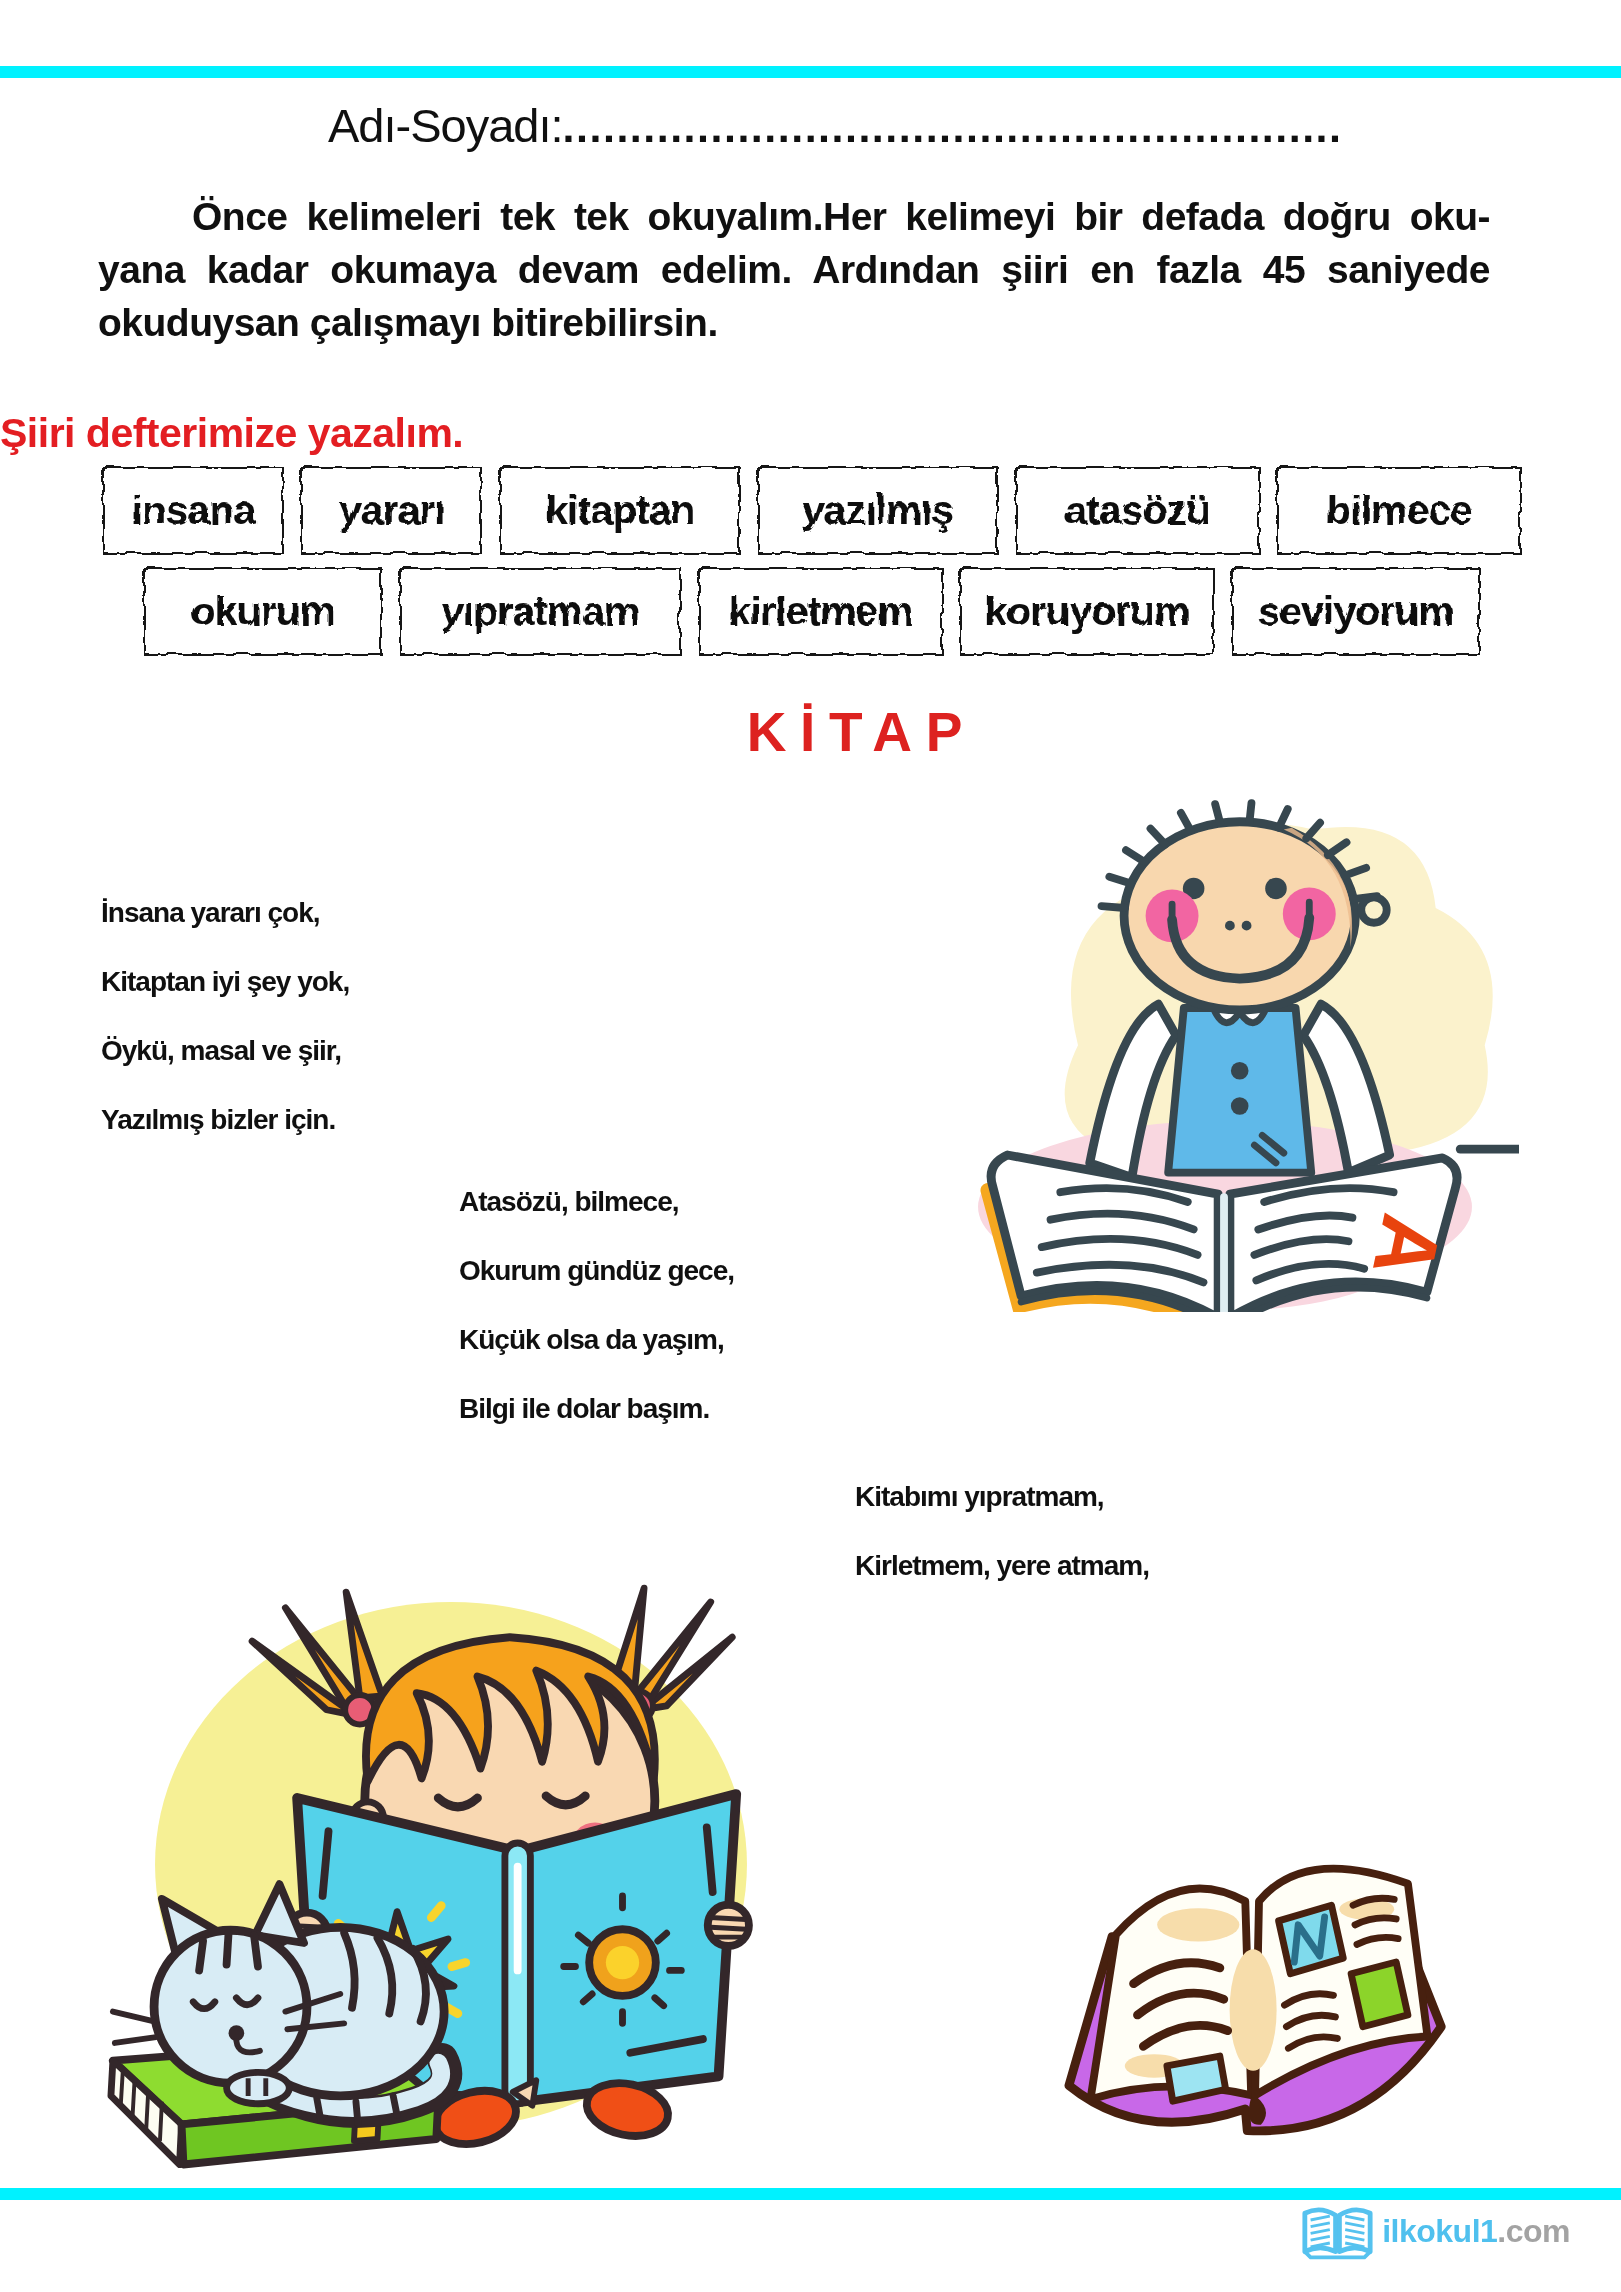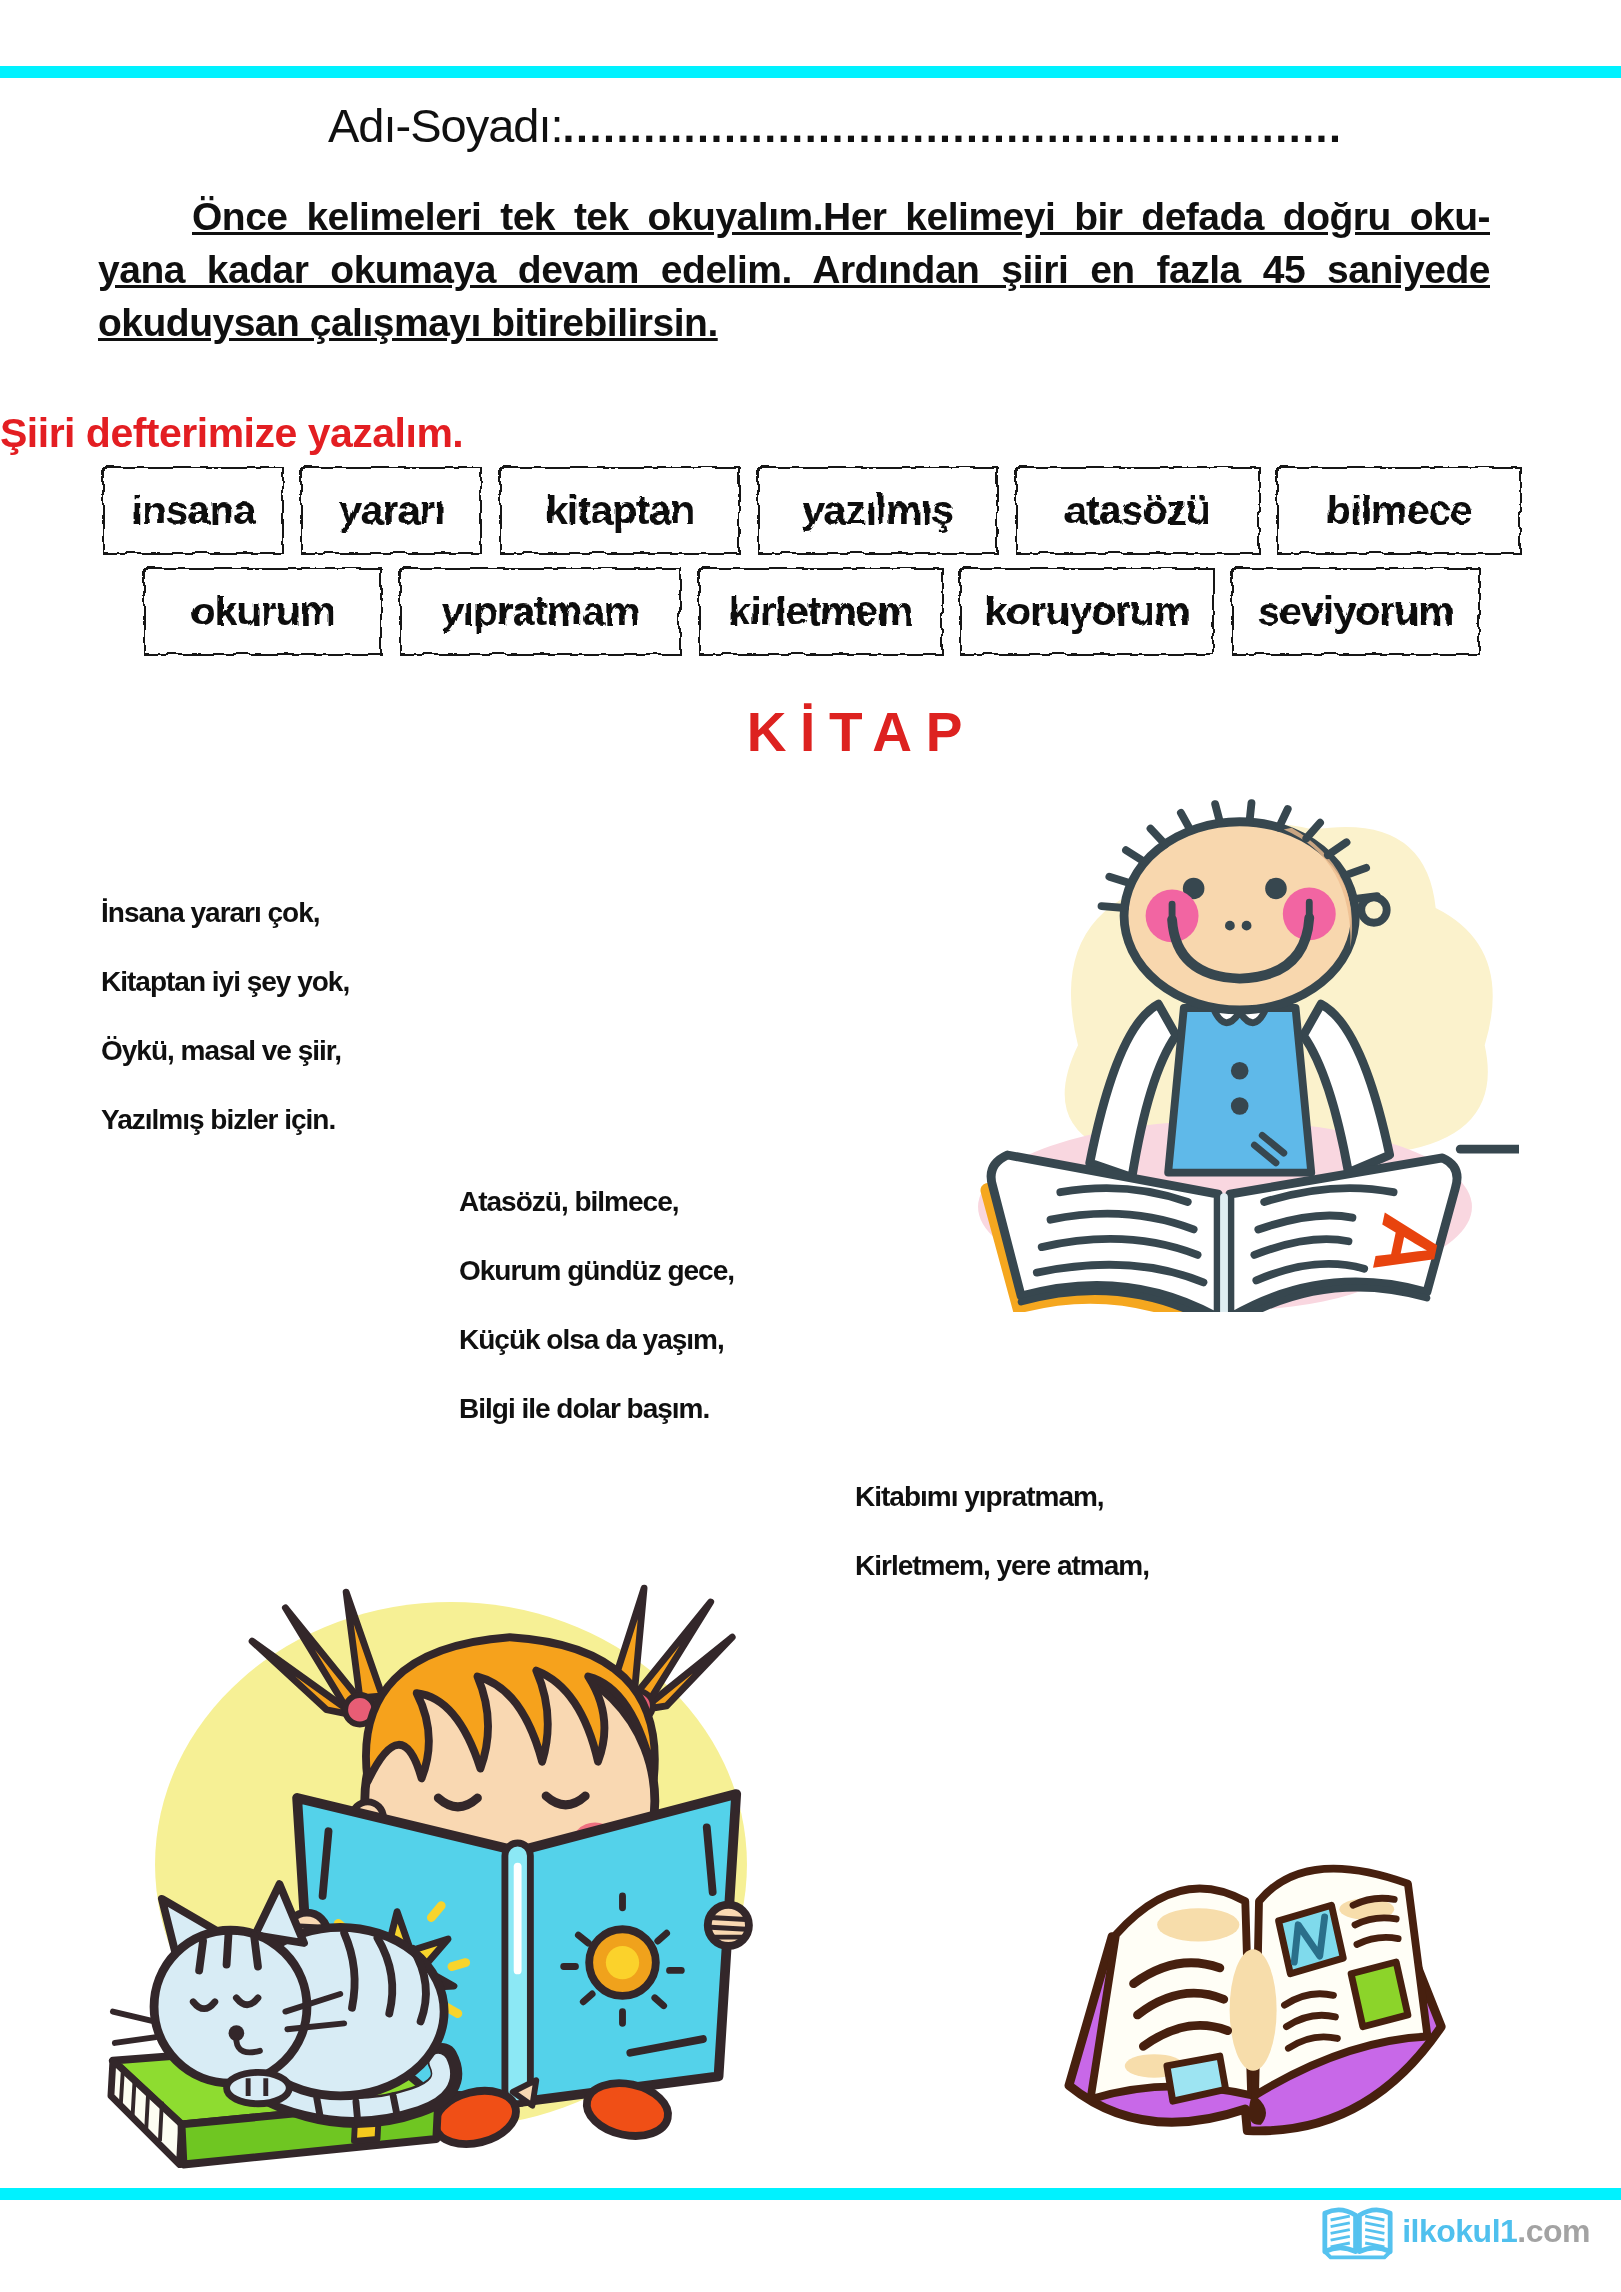--- a/index.html
+++ b/index.html
@@ -8,21 +8,21 @@
     font-family:"Liberation Sans", sans-serif;color:#101010;
   }
   .bar{position:absolute;left:0;width:1621px;height:11.8px;background:#00f2ff;}
   .bar.top{top:66px;}
   .bar.bottom{top:2188px;}
 
   .name-row{position:absolute;left:328px;top:98px;width:1215px;white-space:nowrap;overflow:hidden;}
   .name-label{font-size:47px;font-weight:400;letter-spacing:-1px;}
   .name-dots{font-size:43px;font-weight:700;letter-spacing:1.5px;}
 
-  .instructions{position:absolute;left:98px;top:190px;width:1392px;text-decoration:underline;}
+  .instructions{position:absolute;left:98px;top:190px;width:1392px;}
   .instr-line{
     font-size:39px;font-weight:700;letter-spacing:-0.5px;line-height:53px;
     text-align:justify;text-align-last:justify;white-space:nowrap0;
   }
   .instr-line.first{text-indent:94px;}
   .instr-line.last{text-align-last:left;}
 
   .red-heading{
     position:absolute;left:0;top:410px;width:1621px;text-align:left;
     color:#e31e22;font-size:41px;font-weight:700;letter-spacing:-0.5px;
@@ -47,21 +47,21 @@
   .stanza.s1{left:101px;top:878px;}
   .stanza.s2{left:459px;top:1167px;}
   .stanza.s3{left:855px;top:1462px;}
 
   .illu{position:absolute;}
   .illu svg{display:block;width:100%;height:100%;}
   .illu-boy{left:931px;top:751px;width:588px;height:561px;}
   .illu-girl{left:93px;top:1551px;width:716px;height:637px;}
   .illu-book{left:1051px;top:1819px;width:416px;height:338px;}
 
-  .footer-logo{position:absolute;right:31px;top:2203px;display:flex;align-items:center;gap:7.8px;text-align:center;}
+  .footer-logo{position:absolute;right:51px;top:2203px;display:flex;align-items:center;gap:7.8px;text-align:center;}
   .footer-logo .logo-icon{width:73px;height:57px;}
   .logo-text{font-size:32px;font-weight:700;letter-spacing:-0.5px;white-space:nowrap;}
   .logo-name{color:#4fc0ee;}
   .logo-tld{color:#a3a3a3;}
 
   .fx{position:absolute;width:0;height:0;}
 </style>
 </head>
 <body>
 

